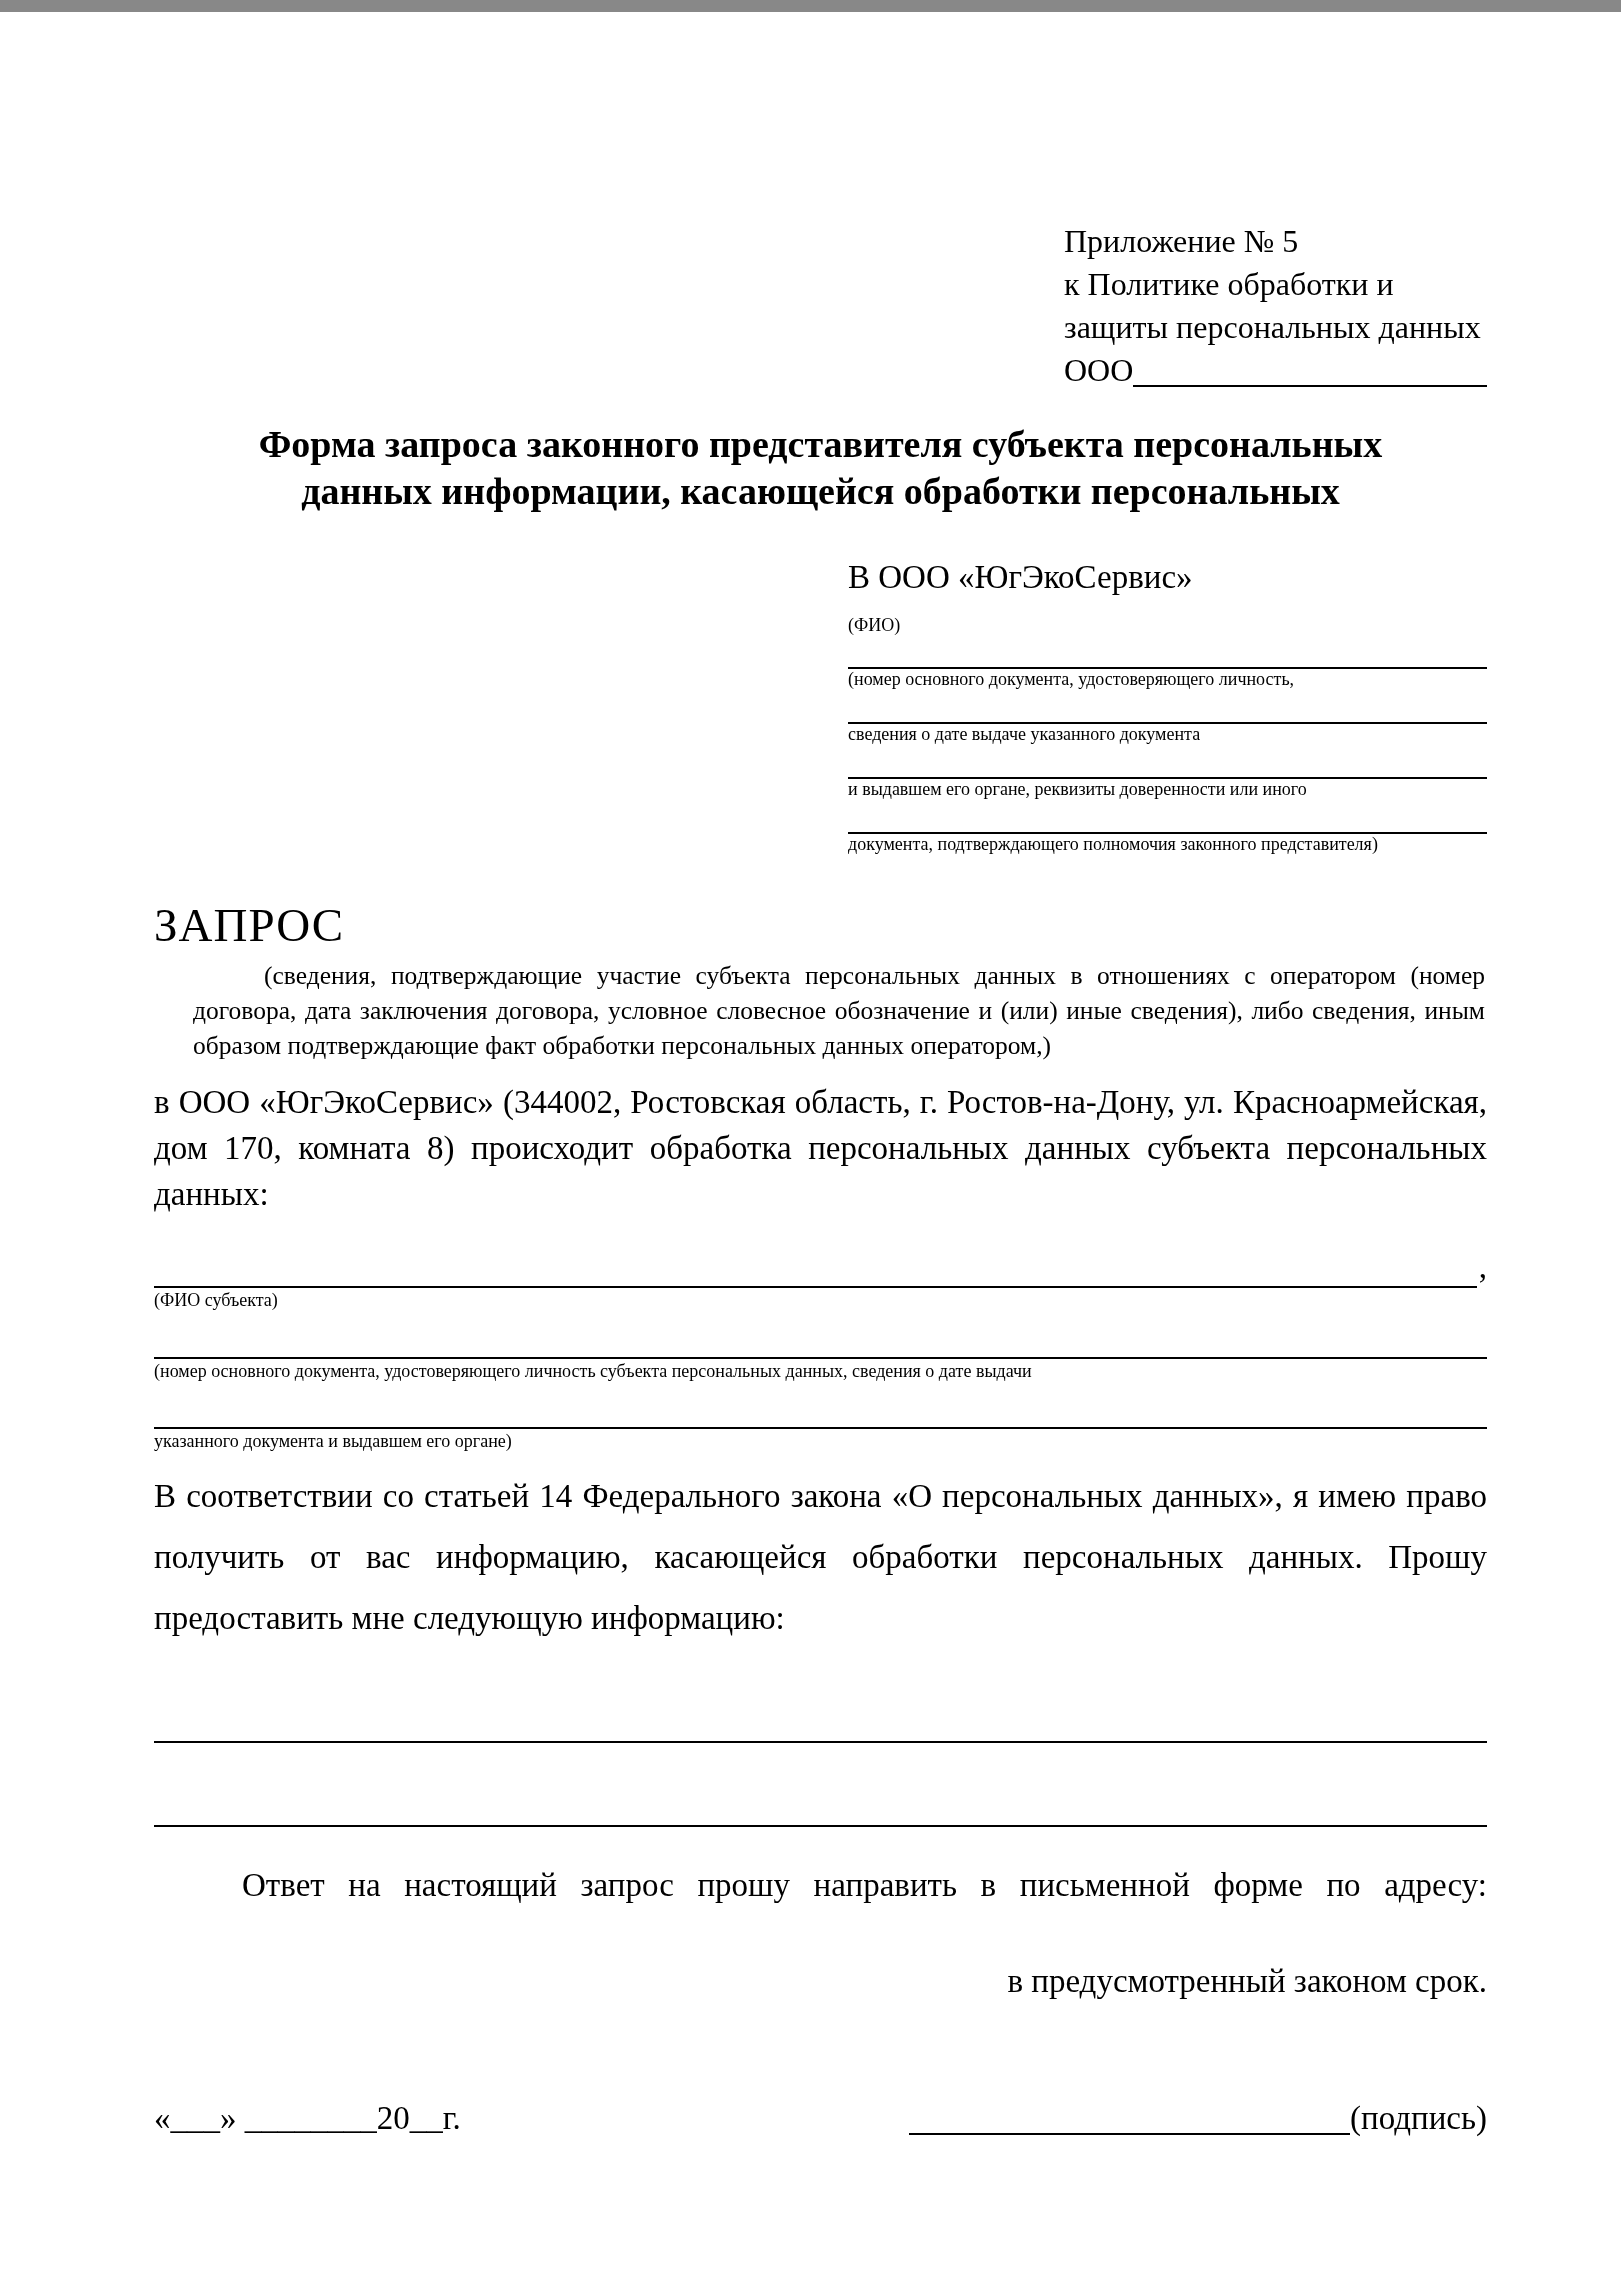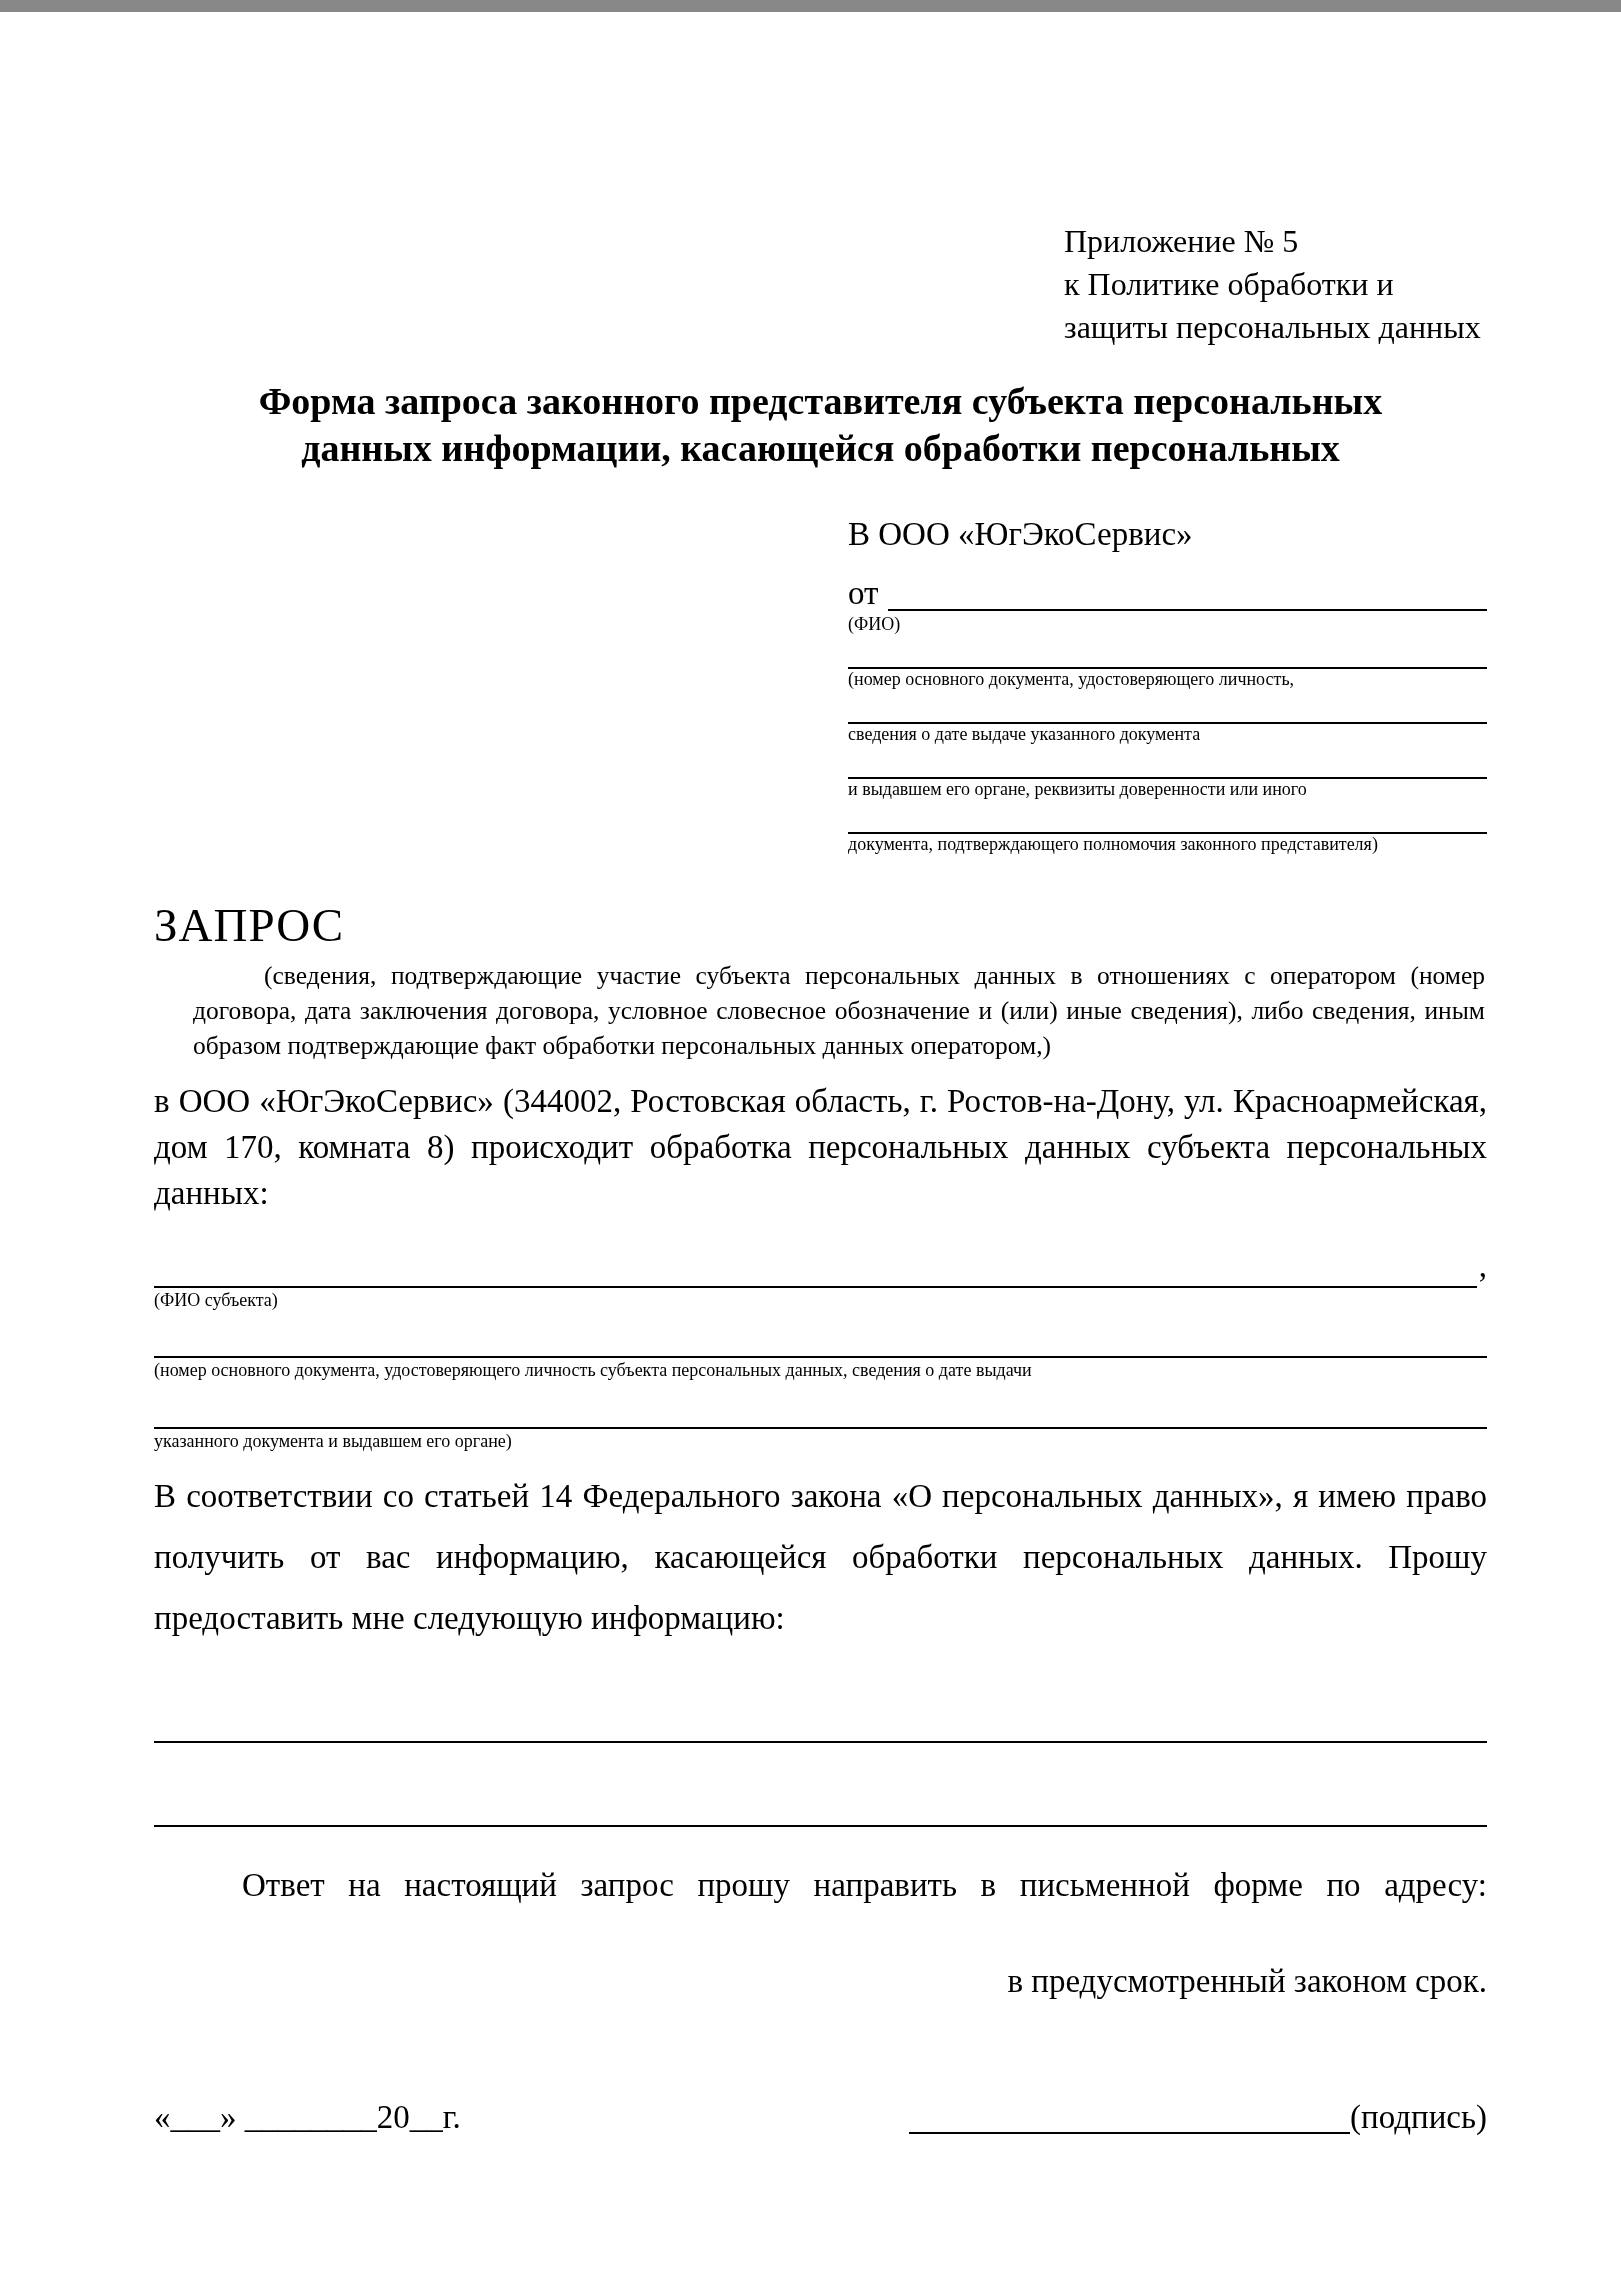--- a/index.html
+++ b/index.html
@@ -73,33 +73,33 @@
 </style>
 </head>
 <body>
 
 <div class="page">
 
   <div class="hdr-right">
     <div>Приложение № 5</div>
     <div>к Политике обработки и</div>
     <div>защиты персональных данных</div>
+    <div class="flexrow">
+      <span>ООО</span>
+      <span class="fill"></span>
+    </div>
   </div>
 
   <div class="title">
     <div>Форма запроса законного представителя субъекта персональных</div>
     <div>данных информации, касающейся обработки персональных</div>
   </div>
 
   <div class="addr">
     <div class="to-line">В ООО «ЮгЭкоСервис»</div>
-    <div class="flexrow from-row">
-      <span class="label">от</span>
-      <span class="fill"></span>
-    </div>
     <div class="cap fio">(ФИО)</div>
 
     <div class="blank-line"></div>
     <div class="cap">(номер основного документа, удостоверяющего личность,</div>
 
     <div class="blank-line"></div>
     <div class="cap">сведения о дате выдаче указанного документа</div>
 
     <div class="blank-line"></div>
     <div class="cap">и выдавшем его органе, реквизиты доверенности или иного</div>

